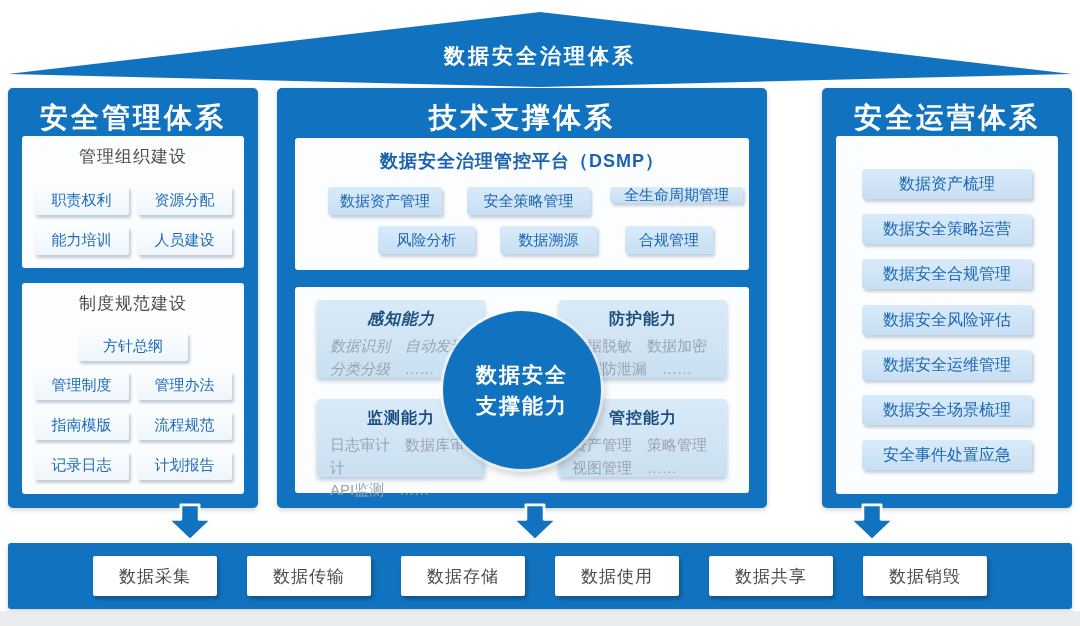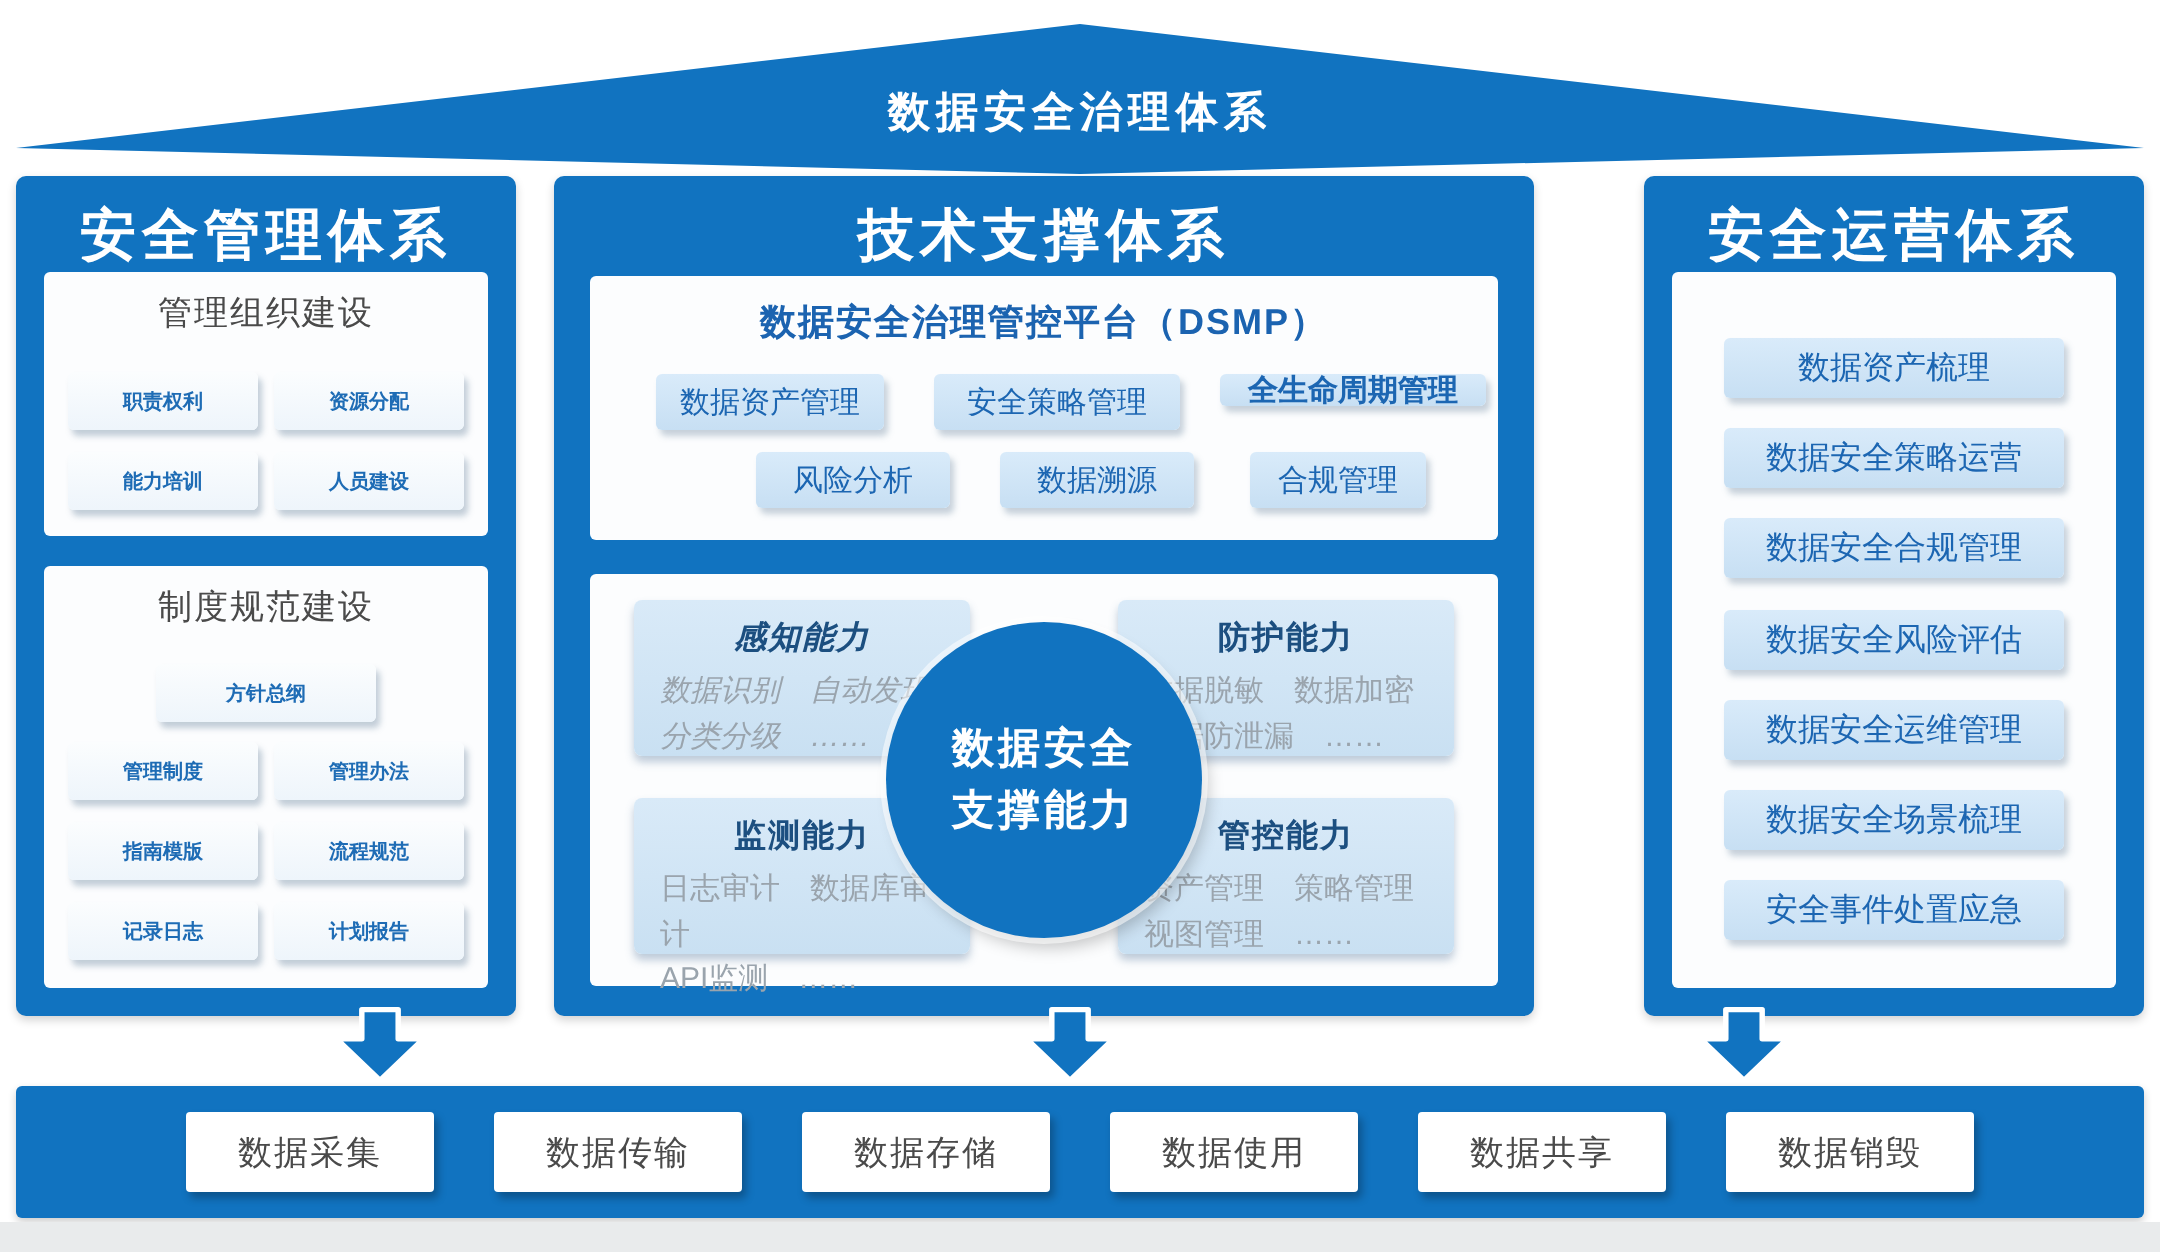--- a/index.html
+++ b/index.html
@@ -24,21 +24,21 @@
   .col-header{
     padding-top:11px;text-align:center;color:#fff;font-size:28px;
     font-weight:bold;letter-spacing:3px;
   }
   .panel{position:absolute;background:#fcfdfe;border-radius:3px;}
   .panel-title{padding-top:9px;text-align:center;color:#4a4a4a;font-size:17px;letter-spacing:1px;}
   .platform-title{padding-top:11px;text-align:center;color:#1b63b0;font-size:18px;font-weight:bold;letter-spacing:1px;}
   .btn{position:absolute;display:flex;align-items:center;justify-content:center;border-radius:3px;white-space:nowrap;}
   .btn-white{
     background:linear-gradient(180deg,#fbfdfe 0%,#eef5fb 100%);
-    color:#1e6cb5;font-size:10px;box-shadow:2px 3px 3px rgba(96,125,152,.38);font-weight:bold;
+    color:#1e6cb5;font-size:15px;box-shadow:2px 3px 3px rgba(96,125,152,.38);
   }
   .btn-blue{
     background:linear-gradient(180deg,#d9ebfa 0%,#c7dff3 100%);
     color:#1c66b2;font-size:15px;box-shadow:2px 3px 3px rgba(96,125,152,.35);
   }
   .btn-blue.big{font-size:16px;}
   
   .cap-block{
     position:absolute;background:linear-gradient(180deg,#d9eaf8 0%,#c9e0f2 100%);
     border-radius:4px;box-shadow:0 3px 4px rgba(110,140,170,.45);
@@ -100,21 +100,21 @@
     </div>
   </div>
 
   <div id="col-mid" class="column">
     <div class="col-header">技术支撑体系</div>
 
     <div class="panel" style="left:18px;top:50px;width:454px;height:132px;">
       <div class="platform-title">数据安全治理管控平台（DSMP）</div>
       <div class="btn btn-blue" style="left:33px;top:49px;width:114px;height:28px;">数据资产管理</div>
       <div class="btn btn-blue" style="left:172px;top:49px;width:123px;height:28px;">安全策略管理</div>
-      <div class="btn btn-blue" style="left:315px;top:49px;width:133px;height:16px;font-weight:bold;">全生命周期管理</div>
+      <div class="btn btn-blue" style="left:315px;top:49px;width:133px;height:16px;">全生命周期管理</div>
       <div class="btn btn-blue" style="left:83px;top:88px;width:97px;height:28px;">风险分析</div>
       <div class="btn btn-blue" style="left:205px;top:88px;width:97px;height:28px;">数据溯源</div>
       <div class="btn btn-blue" style="left:330px;top:88px;width:88px;height:28px;">合规管理</div>
     </div>
 
     <div class="panel" style="left:18px;top:199px;width:454px;height:206px;">
       <div class="cap-block" style="left:22px;top:13px;width:168px;height:78px;font-style:italic;">
         <div class="cap-title">感知能力</div>
         <div class="cap-lines">
           <div>数据识别　自动发现</div>

